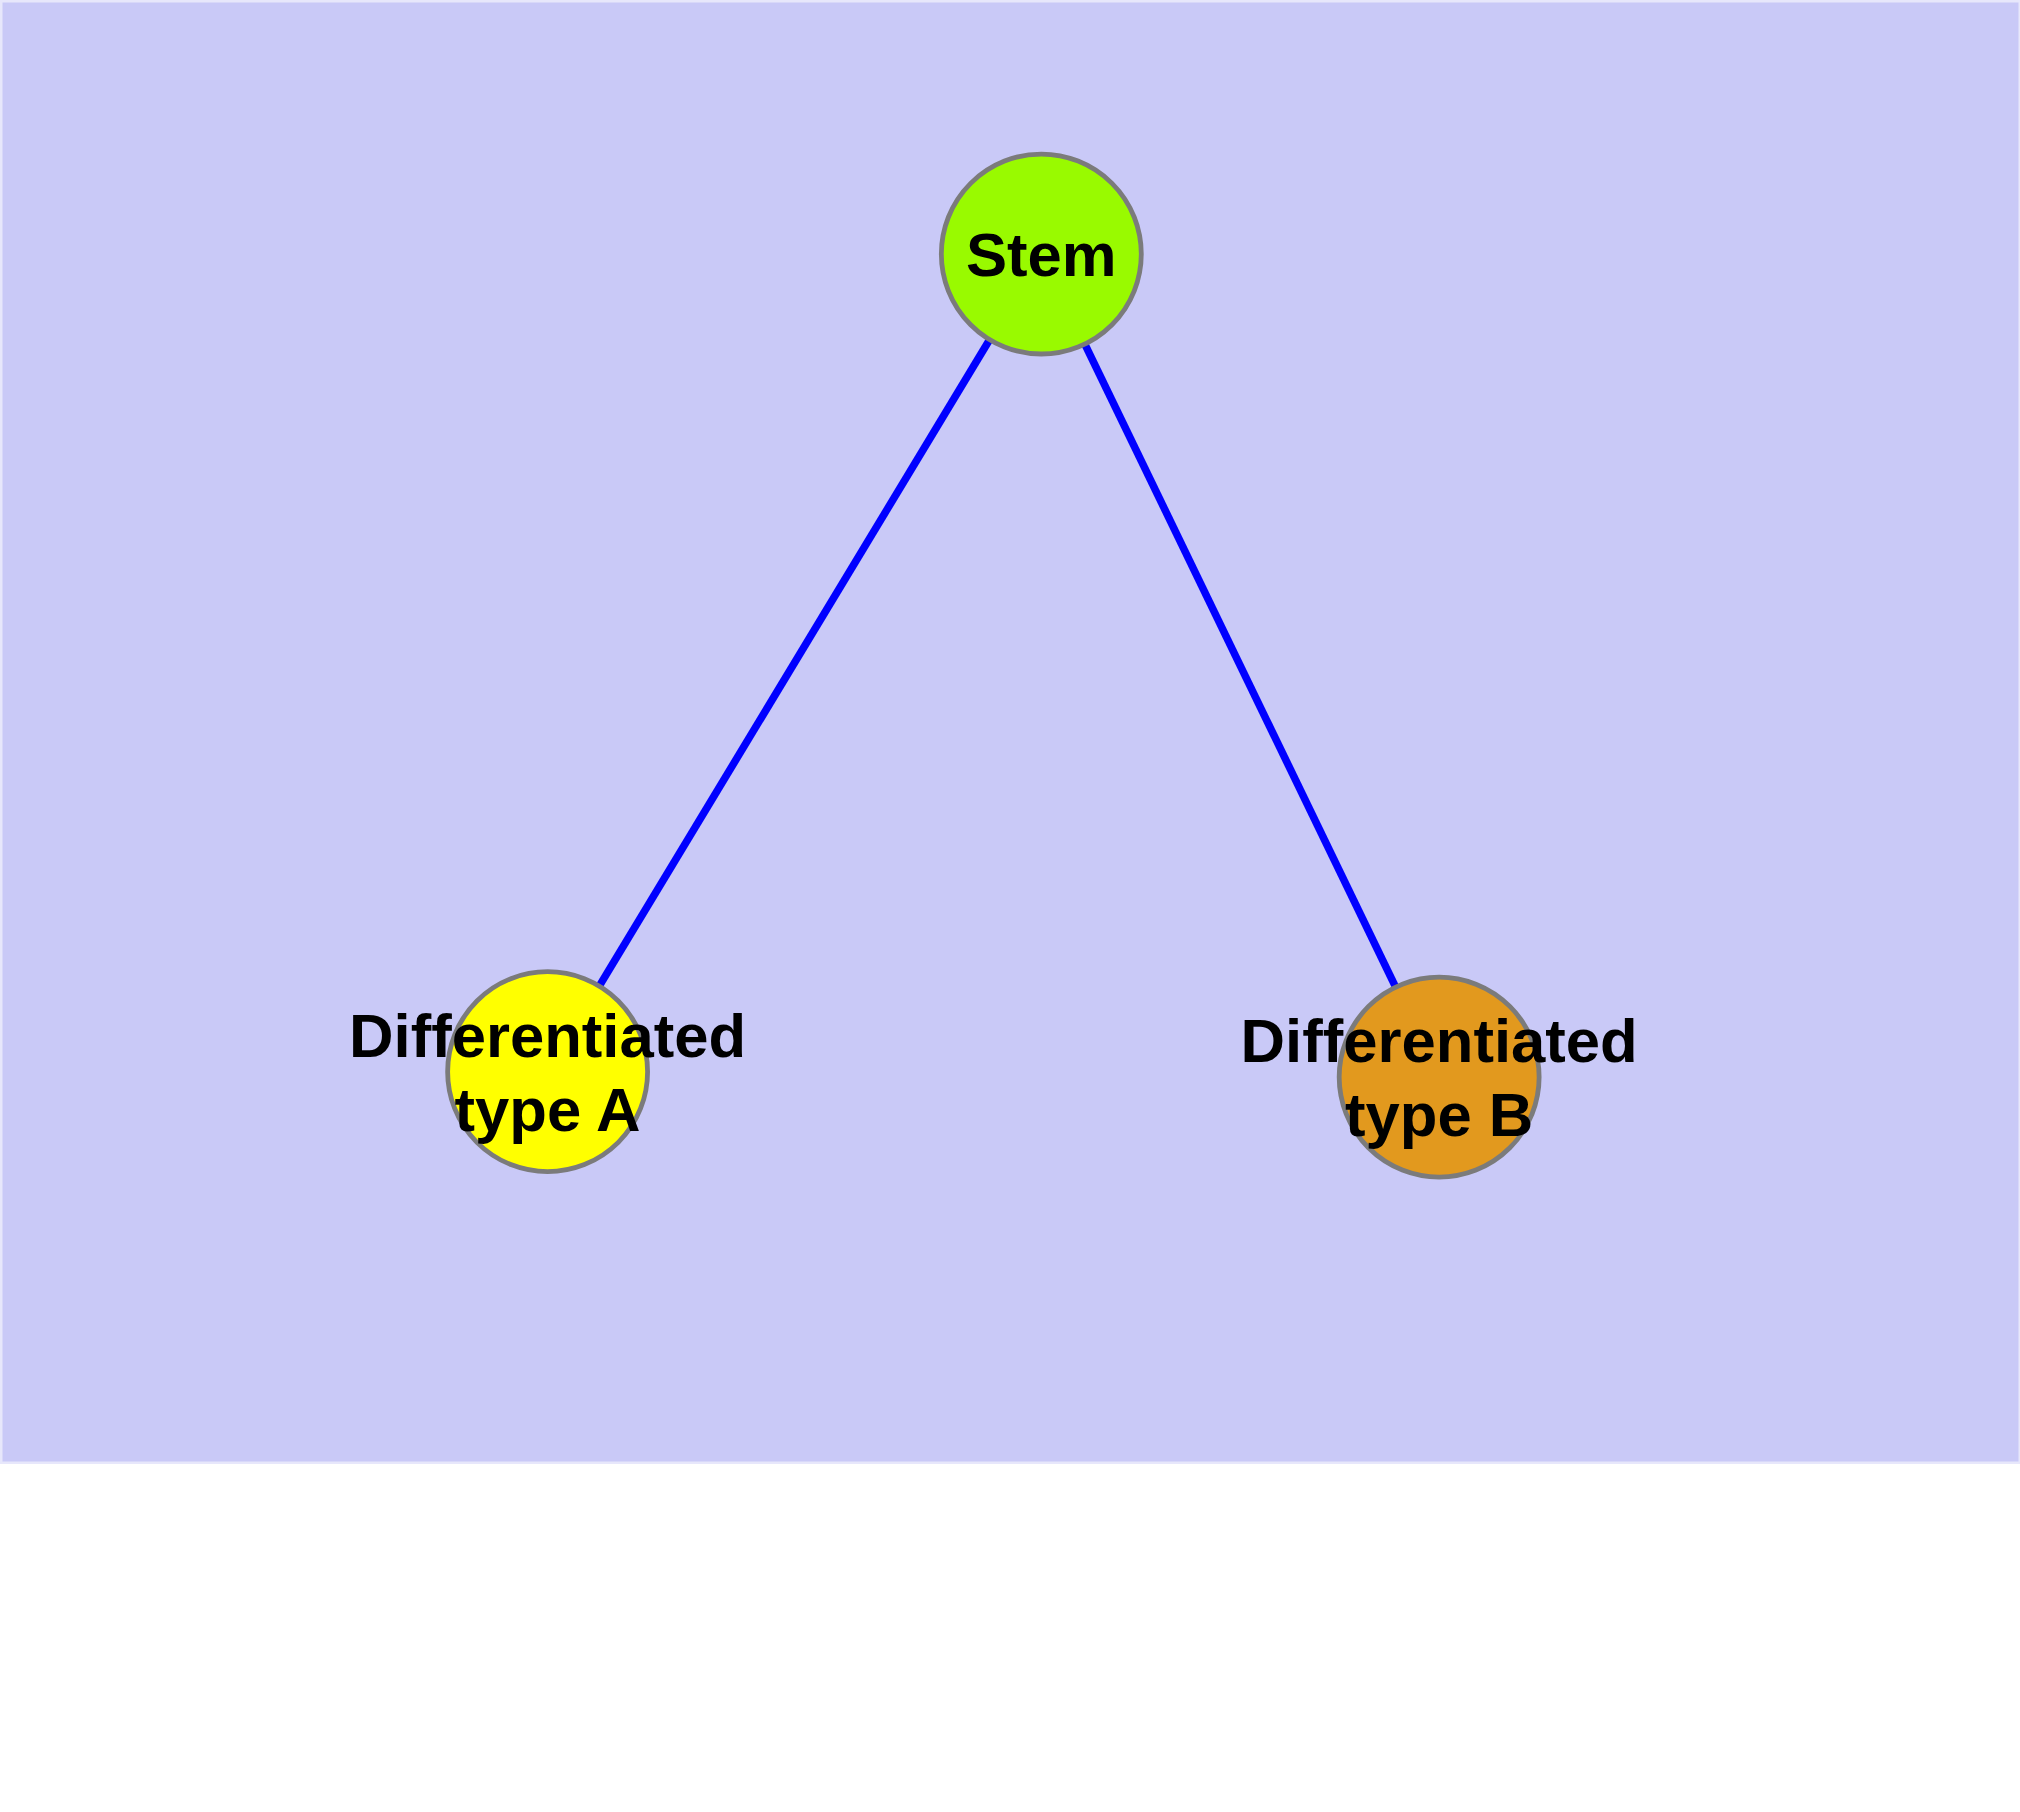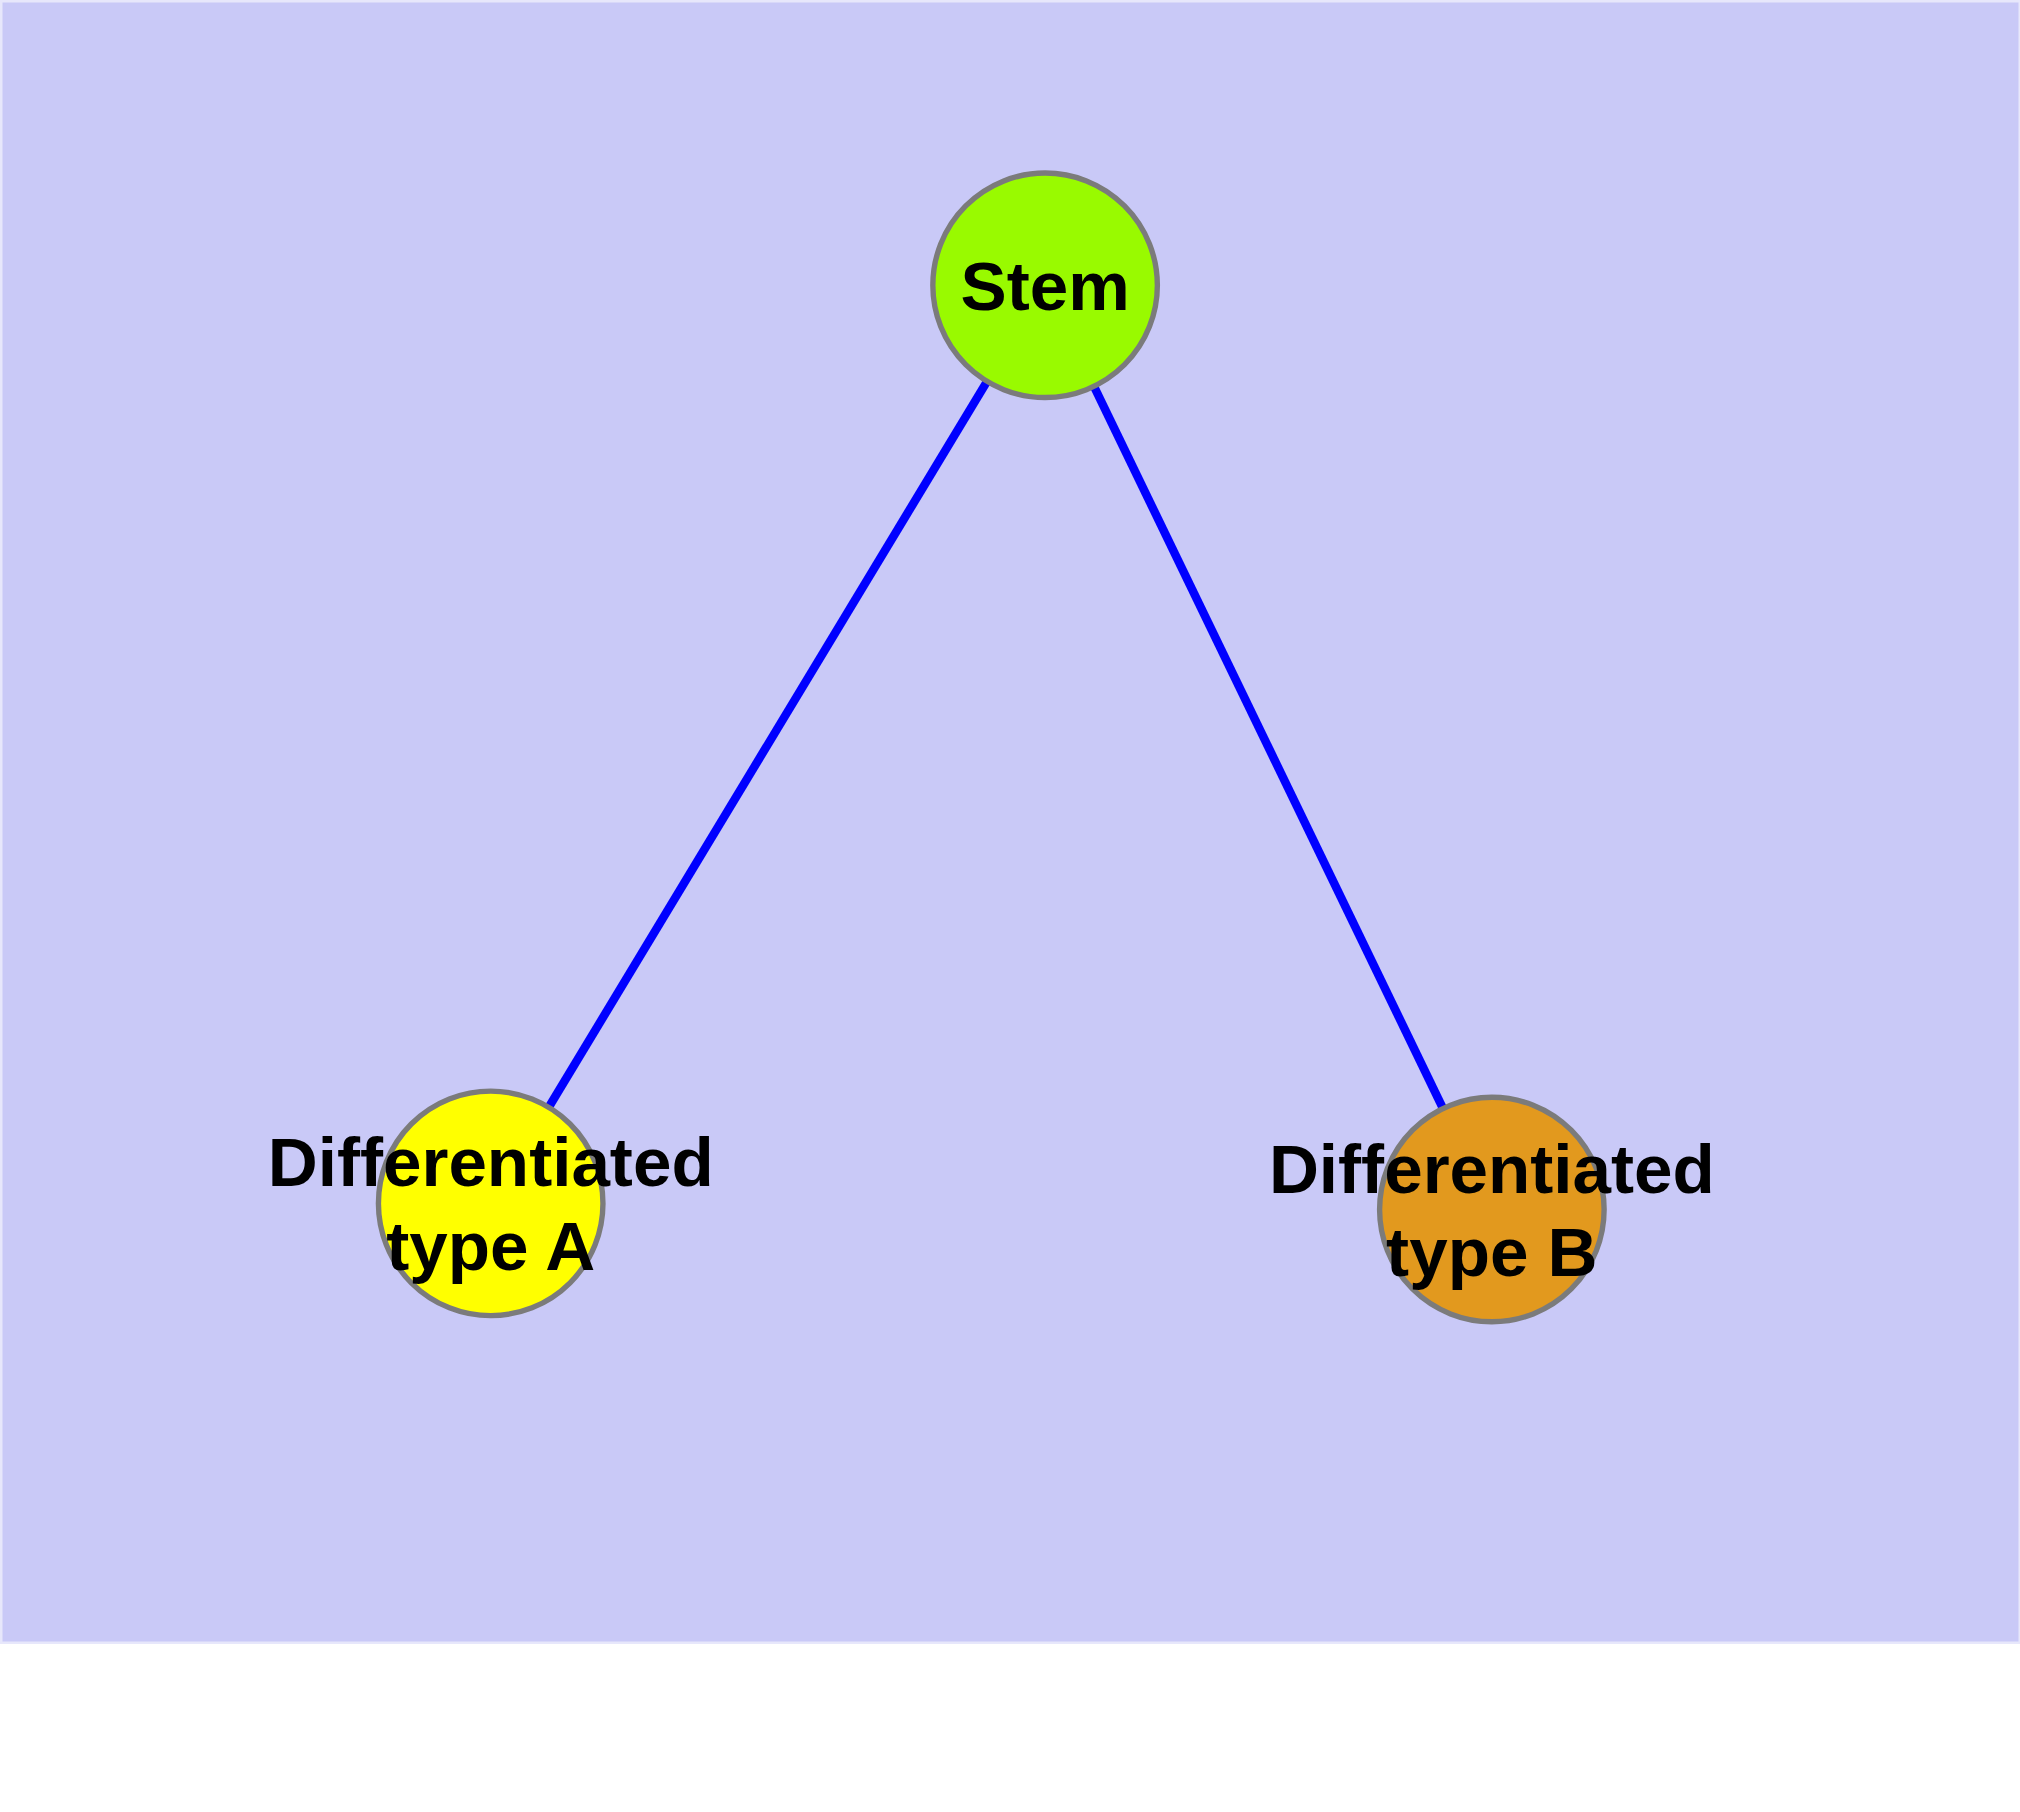--- a/index.html
+++ b/index.html
@@ -3,21 +3,21 @@
 <meta charset="utf-8">
 <style>
   html, body {
     margin: 0;
     padding: 0;
     background: #ffffff;
   }
   .canvas {
     position: relative;
     width: 2021px;
-    height: 1644px;
+    height: 1464px;
     overflow: hidden;
     
     box-shadow: inset 0 0 0 2.5px rgba(255,255,255,0.55);
   }
   svg.graph {
     display: block;
     width: 100%;
     height: 100%;
   }
   .node-label {

